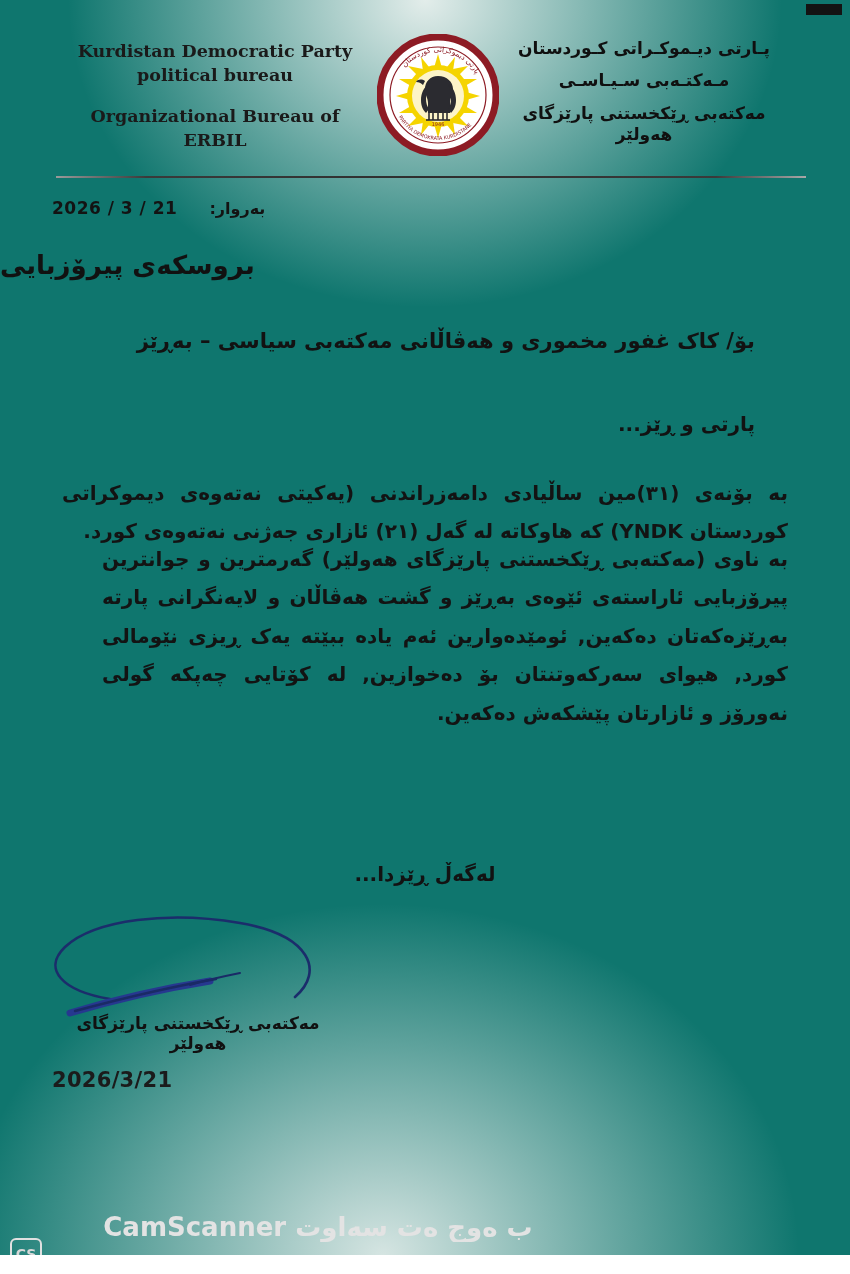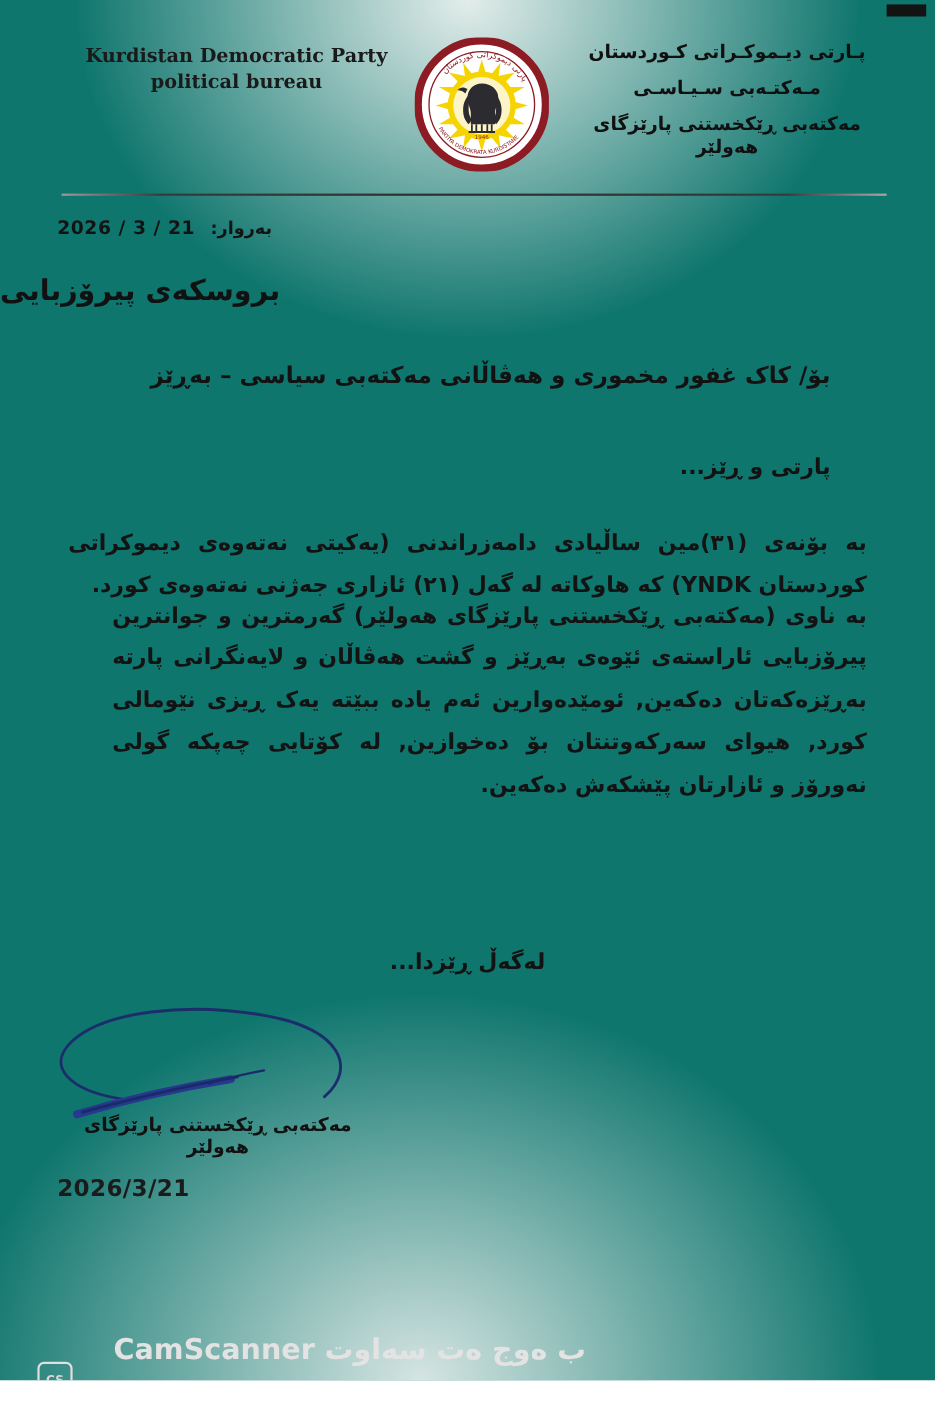--- a/index.html
+++ b/index.html
@@ -54,21 +54,21 @@
     font-family: "DejaVu Serif", "Liberation Serif", serif;
     font-weight: bold;
     color: #1a1a1a;
     font-size: 17.5px;
     line-height: 1.35;
   }
   .header-left .line2 { margin-top: 18px; }
 
   .header-right {
     position: absolute;
-    right: 4px;
+    right: 21px;
     top: 4px;
     width: 290px;
     text-align: center;
     direction: rtl;
     font-weight: bold;
     color: #101010;
     font-size: 17px;
     line-height: 1.25;
   }
   .header-right div { margin-bottom: 11px; letter-spacing: 0.5px; }
@@ -92,21 +92,21 @@
     background: linear-gradient(to right, #9a9a9a 0%, #3a3a3a 12%, #2e2e2e 50%, #3a3a3a 88%, #a8a8a8 100%);
   }
 
   
   .date-row {
     position: absolute;
     top: 198px;
     left: 52px;
     display: flex;
     align-items: baseline;
-    gap: 14px;
+    gap: 32px;
     font-weight: bold;
     color: #131313;
   }
   .date-label { font-size: 16px; direction: rtl; }
   .date-value { font-size: 17px; letter-spacing: 0.5px; }
 
   
   .doc-title {
     position: absolute;
     top: 250px;
@@ -216,40 +216,40 @@
   .watermark .latin { direction: ltr; display: inline-block; }
   .cs-badge {
     position: absolute;
     left: 10px;
     top: 1238px;
     width: 28px;
     height: 28px;
     border: 2px solid #e0e0e0;
     border-radius: 6px;
     color: #d8d8d8;
-    font-size: 11px;
+    font-size: 14px;
     font-weight: bold;
     display: flex;
     align-items: center;
     justify-content: center;
     font-family: "DejaVu Sans", sans-serif;
-    margin-left: 24px;
   }
 </style>
 </head>
 <body>
 
 <div class="page">
   <div class="scan-tint"></div>
   <div class="corner-mark"></div>
 
   <div class="header">
     <div class="header-left">
       <div>Kurdistan Democratic Party</div>
       <div>political bureau</div>
+      <div class="line2">Organizational Bureau of ERBIL</div>
     </div>
 
     <div class="logo">
       <svg viewBox="0 0 122 122" xmlns="http://www.w3.org/2000/svg">
         <circle cx="61" cy="61" r="58" fill="#ffffff" stroke="#8d1b24" stroke-width="7"></circle>
         <circle cx="61" cy="61" r="48" fill="#ffffff" stroke="#8d1b24" stroke-width="1.2"></circle>
         <g fill="#f5d400">
           <circle cx="61" cy="62" r="31"></circle>
           <g>
             <polygon points="61,20 65,34 57,34"></polygon>

